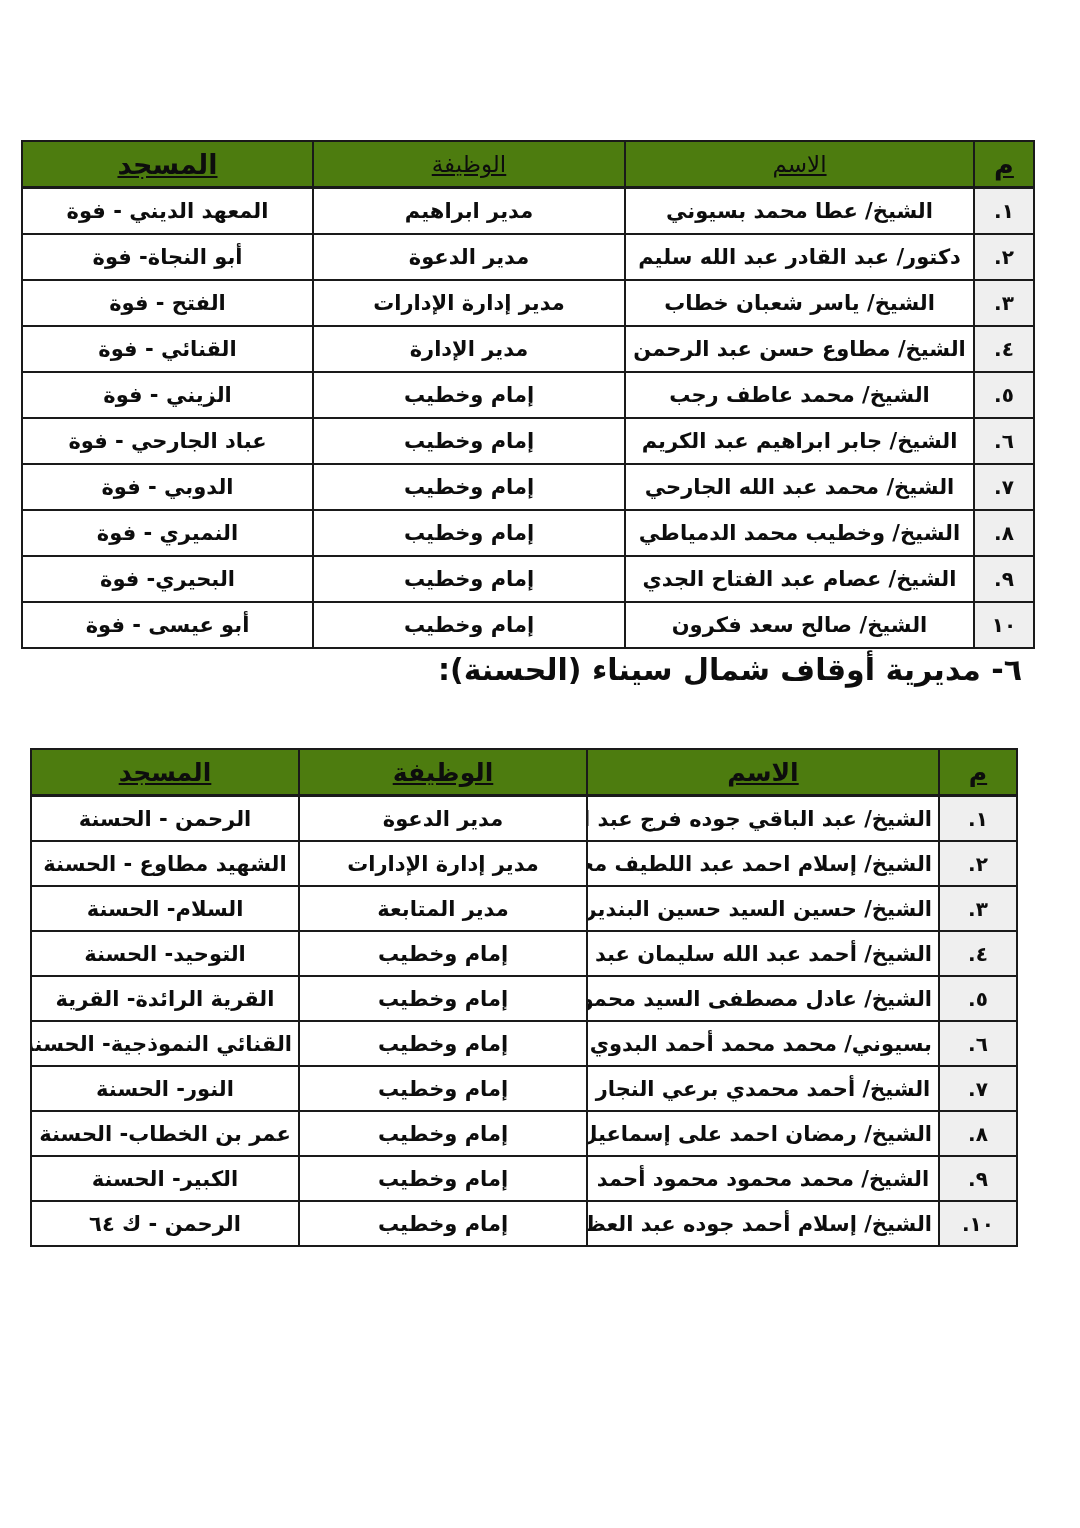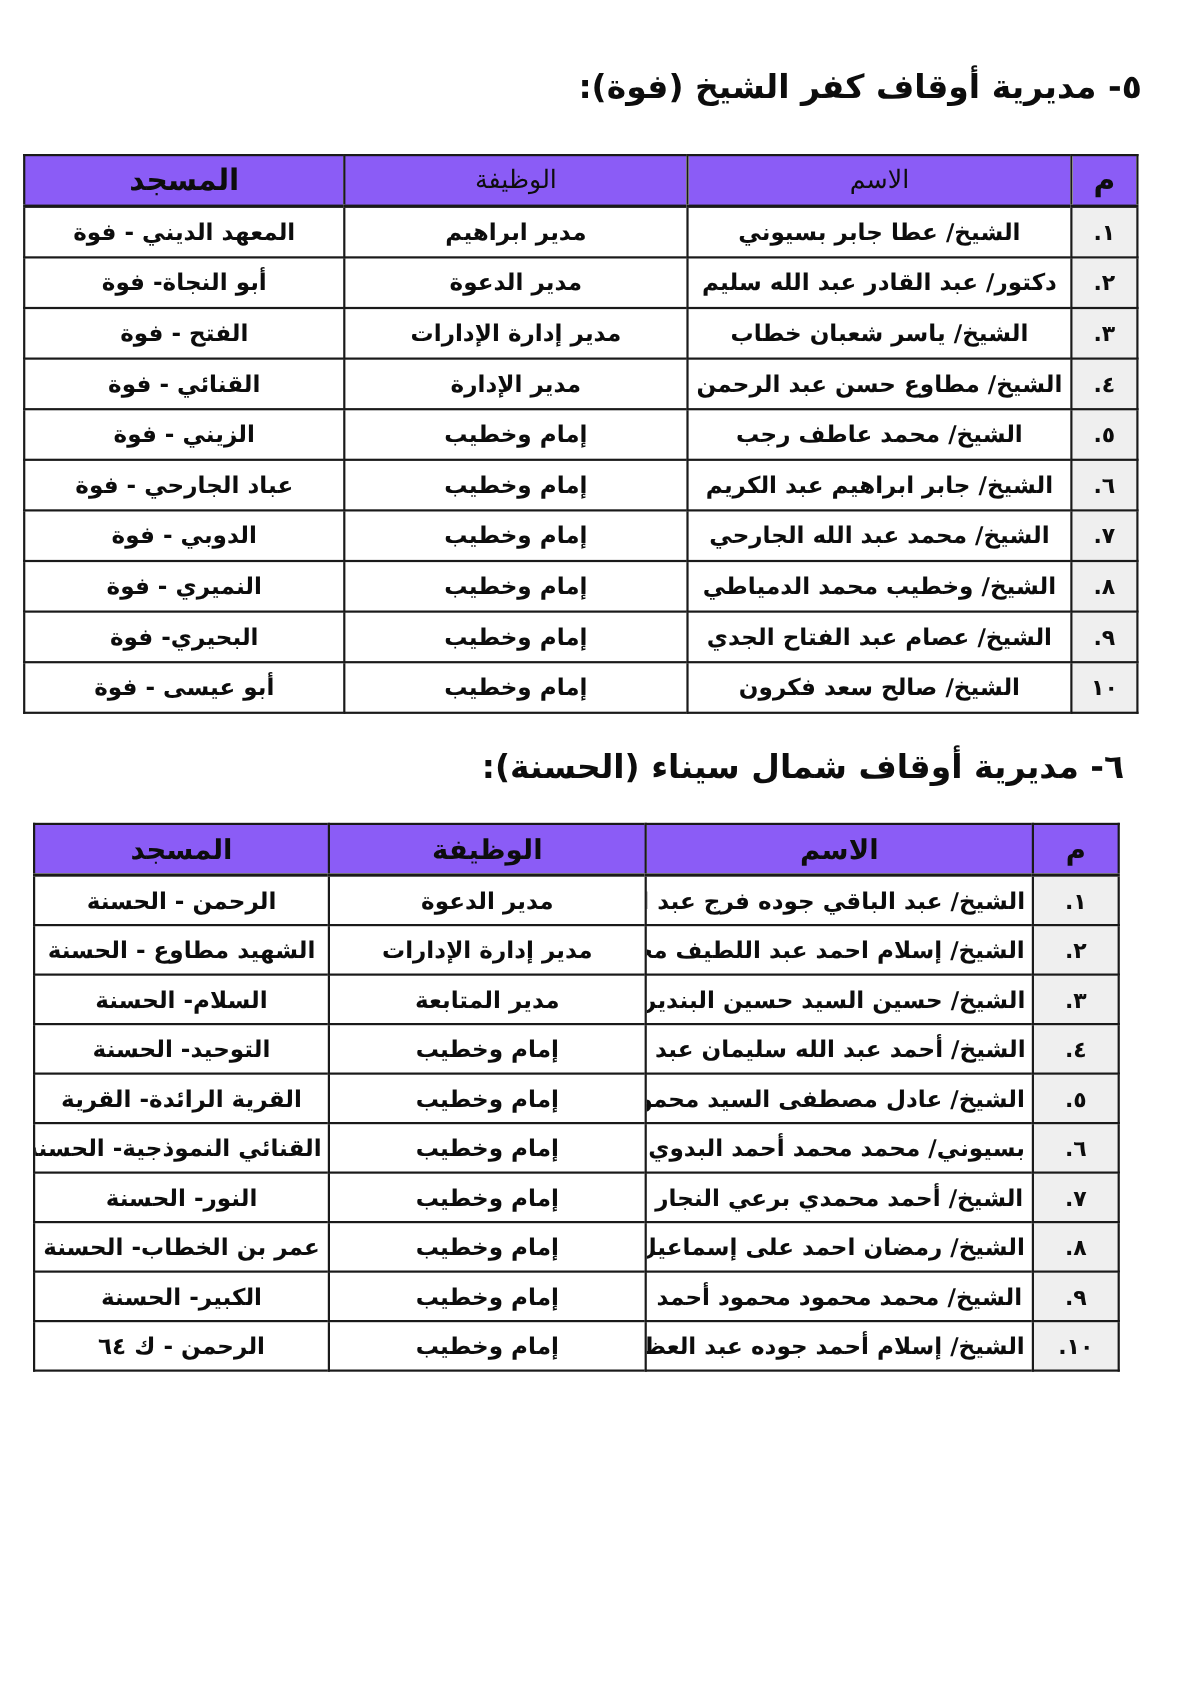--- a/index.html
+++ b/index.html
@@ -14,46 +14,47 @@
   .section-title{
     position:absolute;
     margin:0;
     font-weight:700;
     font-size:30px;
     color:#0d0d0d;
     letter-spacing:0;
     white-space:nowrap;
   }
   #title-1{top:62px;right:42px;}
-  #title-2{top:680px;right:58px;}
+  #title-2{top:652px;right:58px;}
 
   table.roster{
     position:absolute;
     border-collapse:collapse;
     table-layout:fixed;
     background:#fff;
   }
   #table-1{top:140px;right:45px;width:980px;}
   #table-2{top:748px;right:62px;width:956px;}
 
   table.roster th, table.roster td{
     border:2px solid #1a1a1a;
     text-align:center;
     vertical-align:middle;
     padding:0 6px;
     overflow:hidden;
     white-space:nowrap;
     color:#0d0d0d;
   }
   table.roster thead th{
-    background:#8b5cf6;
+    background:#4d7c0f;
     height:44px;
     font-size:23px;
     font-weight:400;
     border-bottom-width:3px;
+    text-decoration:underline;
   }
   #table-1 tbody tr td{height:44px;}
   #table-2 tbody tr td{height:43px;}
 
   
   #table-1 .col-num{width:46px;}
   #table-1 .col-name{width:335px;}
   #table-1 .col-job{width:298px;}
   #table-1 .col-mosque{width:277px;}
   #table-2 .col-num{width:64px;}
@@ -68,35 +69,34 @@
   #table-2 thead th{font-weight:700;font-size:25px;}
 
   tbody td{font-size:21px;font-weight:700;}
   tbody td.col-num{background:#efefef;font-size:20px;}
 </style>
 </head>
 <body>
 
 <div class="page">
 
-  <h2 class="section-title" id="title-1">٥- مديرية أوقاف كفر الشيخ (فوة):</h2>
 
   <table class="roster" id="table-1">
     <thead>
       <tr>
         <th class="col-num">م</th>
         <th class="col-name">الاسم</th>
         <th class="col-job">الوظيفة</th>
         <th class="col-mosque">المسجد</th>
       </tr>
     </thead>
     <tbody>
         <tr>
           <td class="col-num">١.</td>
-          <td class="col-name">الشيخ/ عطا جابر بسيوني</td>
+          <td class="col-name">الشيخ/ عطا محمد بسيوني</td>
           <td class="col-job">مدير ابراهيم</td>
           <td class="col-mosque">المعهد الديني - فوة</td>
         </tr>
         <tr>
           <td class="col-num">٢.</td>
           <td class="col-name">دكتور/ عبد القادر عبد الله سليم</td>
           <td class="col-job">مدير الدعوة</td>
           <td class="col-mosque">أبو النجاة- فوة</td>
         </tr>
         <tr>

